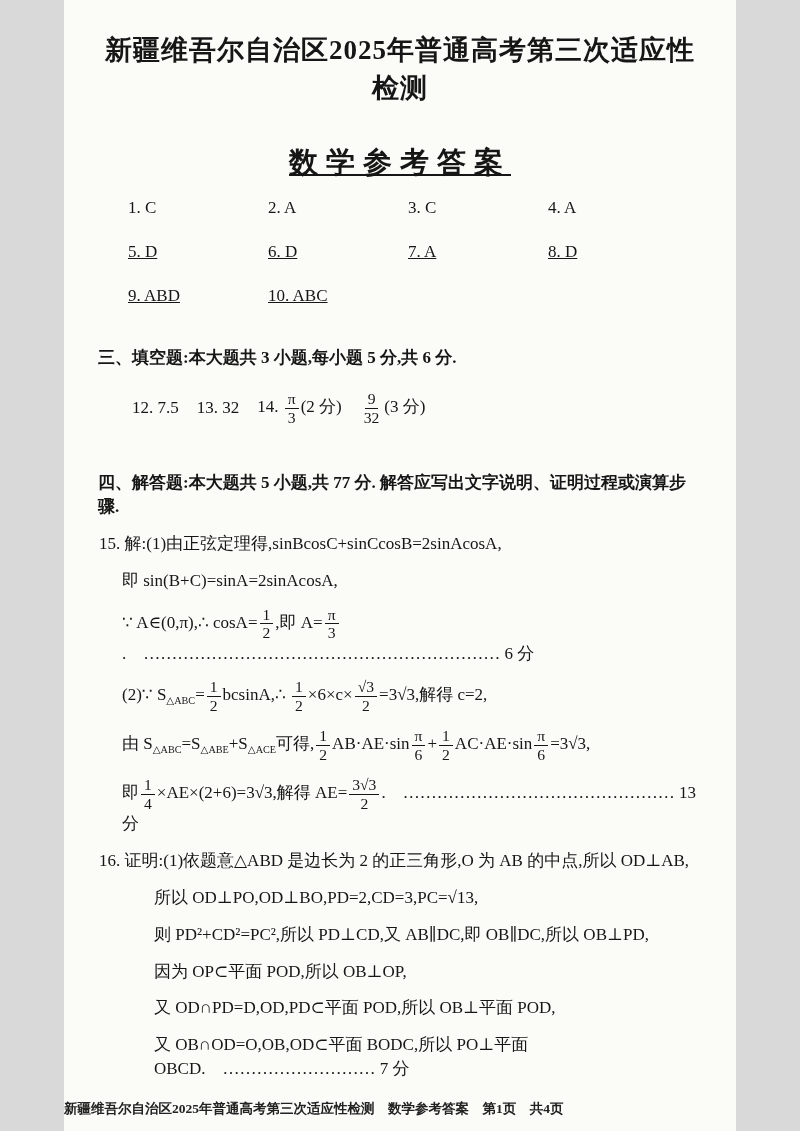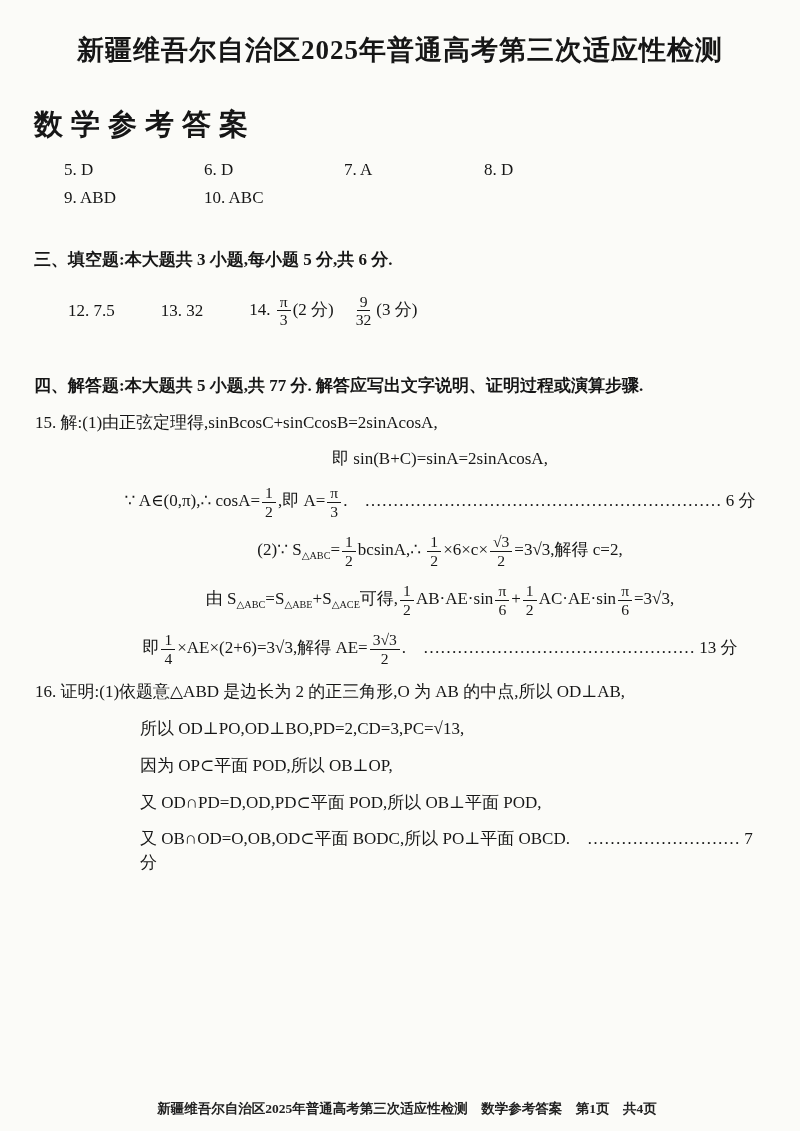--- a/index.html
+++ b/index.html
@@ -1,75 +1,81 @@
 <!DOCTYPE html>
 <html><head>
 <meta charset="utf-8">
 <style>
   html,body{margin:0;padding:0;background:#d9d9d9;}
   .page{
     position:relative;
-    width:800px;height:1131px;
+    width:672px;height:1131px;
     margin:0 auto;
     background:#fbfbf8;
     box-sizing:border-box;
     padding:18px 34px 0 34px;
     font-family:"Liberation Serif","DejaVu Serif",serif;
     font-size:17px;
     color:#161616;
     line-height:1.4;
     overflow:hidden;
   }
   .doc-title{
     font-size:27px;font-weight:700;text-align:center;
     margin:14px 0 0 0;letter-spacing:1px;
   }
   .doc-subtitle{
-    font-size:29px;font-weight:700;text-align:left;
-    margin:34px 0 0 0;letter-spacing:8px;
+    font-size:29px;font-weight:700;text-align:center;
+    margin:34px 0 0 0;letter-spacing:8px;text-decoration:underline;
   }
   .sec-heading{font-weight:700;margin:0;}
   .sec1-heading{margin-top:62px;}
   .sec2-heading{margin-top:30px;line-height:1.75;}
   .sec3-heading{margin-top:38px;}
   .sec4-heading{margin-top:40px;}
   .ans-grid{
     display:grid;padding-left:30px;margin-top:14px;
   }
   .cols4{grid-template-columns:140px 140px 140px 160px;}
   .cols3{grid-template-columns:140px 140px 160px;}
-  .ans-grid + .ans-grid{margin-top:4px;}
+  .ans-grid + .ans-grid{margin-top:20px;text-decoration:underline;}
   .fill-row{
-    display:flex;align-items:center;gap:46px;
+    display:flex;align-items:center;gap:18px;
     padding-left:34px;margin-top:16px;min-height:46px;
   }
   .sline{margin:13px 0;}
   .ind0{margin-left:1px;}
-  .ind1{margin-left:80px;text-align:center;}
-  .ind2{margin-left:106px;}
+  .ind1{margin-left:24px;}
+  .ind2{margin-left:56px;}
   .frac{
     display:inline-flex;flex-direction:column;align-items:center;
     vertical-align:middle;margin:0 2px;line-height:1.12;font-size:0.92em;
   }
   .frac .num{border-bottom:1.3px solid #161616;padding:0 3px;}
   .frac .den{padding:0 3px;}
   sub{font-size:0.6em;}
   .footer{
-    position:absolute;left:7px;bottom:12px;width:100%;
-    text-align:center;font-size:13.5px;font-weight:600;color:#222;
+    position:absolute;left:0;bottom:12px;width:100%;
+    font-size:13.5px;font-weight:600;color:#222;
   }
 </style>
 </head>
 <body>
 
 <div class="page">
 
   <h1 class="doc-title">新疆维吾尔自治区2025年普通高考第三次适应性检测</h1>
   <h2 class="doc-subtitle">数学参考答案</h2>
 
+  <div class="ans-grid cols4">
+    <span>1. C</span>
+    <span>2. A</span>
+    <span>3. C</span>
+    <span>4. A</span>
+  </div>
   <div class="ans-grid cols4">
     <span>5. D</span>
     <span>6. D</span>
     <span>7. A</span>
     <span>8. D</span>
   </div>
 
   <div class="ans-grid cols3">
     <span>9. ABD</span>
     <span>10. ABC</span>
@@ -128,20 +134,21 @@
           <span class="den">4</span>
         </span>×AE×(2+6)=3√3,解得 AE=<span class="frac">
           <span class="num">3√3</span>
           <span class="den">2</span>
         </span>.　………………………………………… 13 分</p>
   </div>
 
   <div>
     <p class="sline ind0">16. 证明:(1)依题意△ABD 是边长为 2 的正三角形,O 为 AB 的中点,所以 OD⊥AB,</p>
     <p class="sline ind2">所以 OD⊥PO,OD⊥BO,PD=2,CD=3,PC=√13,</p>
+    <p class="sline ind2">则 PD²+CD²=PC²,所以 PD⊥CD,又 AB∥DC,即 OB∥DC,所以 OB⊥PD,</p>
     <p class="sline ind2">因为 OP⊂平面 POD,所以 OB⊥OP,</p>
     <p class="sline ind2">又 OD∩PD=D,OD,PD⊂平面 POD,所以 OB⊥平面 POD,</p>
     <p class="sline ind2">又 OB∩OD=O,OB,OD⊂平面 BODC,所以 PO⊥平面 OBCD.　……………………… 7 分</p>
   </div>
 
   <div class="footer">新疆维吾尔自治区2025年普通高考第三次适应性检测　数学参考答案　第1页　共4页</div>
 
 </div>
 
 </body></html>

